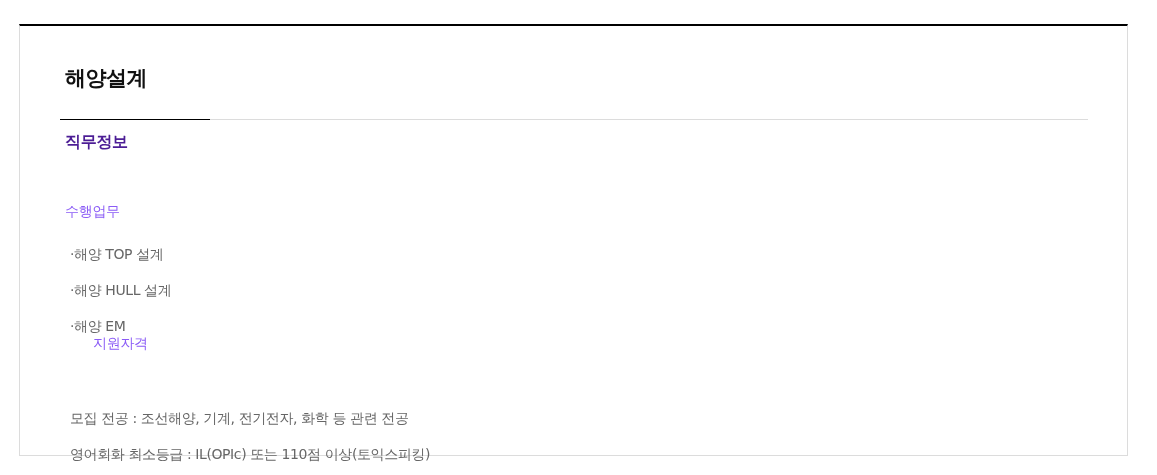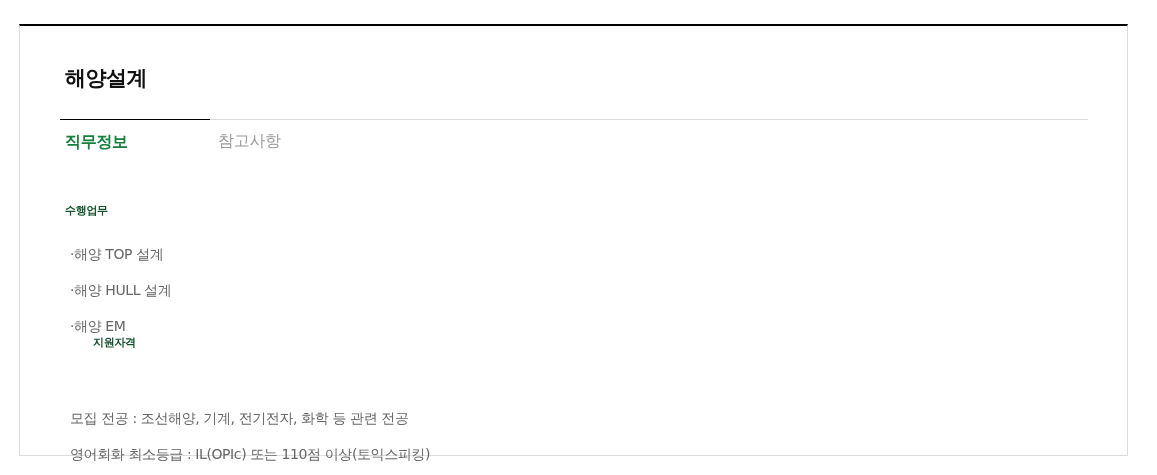--- a/index.html
+++ b/index.html
@@ -30,48 +30,47 @@
       position: absolute; top: -1px;
       height: 40px;
       font-size: 16px;
       padding-top: 12px;
       cursor: pointer;
       letter-spacing: -0.3px;
     }
     .tab.active {
       left: 0; width: 150px;
       border-top: 1px solid #000;
-      font-weight: bold; color: #15803d;
+      font-weight: bold; color: #4c1d95;
     }
     .tab.inactive {
       left: 153px; width: 150px;
       color: #9a9a9a;
     }
     .section-title {
       position: absolute; left: 40px;
-      font-size: 11px; font-weight: bold; color: #14532d;
+      font-size: 14px; font-weight: normal; color: #8b5cf6;
       letter-spacing: -0.3px;
     }
     .list {
       position: absolute; left: 40px;
       list-style: none;
       font-size: 14px; color: #666;
       line-height: 26px;
       letter-spacing: -0.4px;
     }
   </style>
 </head>
 <body>
 
 <div class="card">
   <h2 class="title">해양설계</h2>
 
   <div class="tabs">
     <div class="tab active">직무정보</div>
-    <div class="tab inactive">참고사항</div>
   </div>
 
   <h3 class="section-title" style="top:172px;">수행업무</h3>
   <ul class="list" style="top:205px;">
     <li>·해양 TOP 설계</li>
     <li>·해양 HULL 설계</li>
     <li>·해양 EM</li>
   </ul>
 
   <h3 class="section-title" style="top:304px;margin-left:28px;">지원자격</h3>

